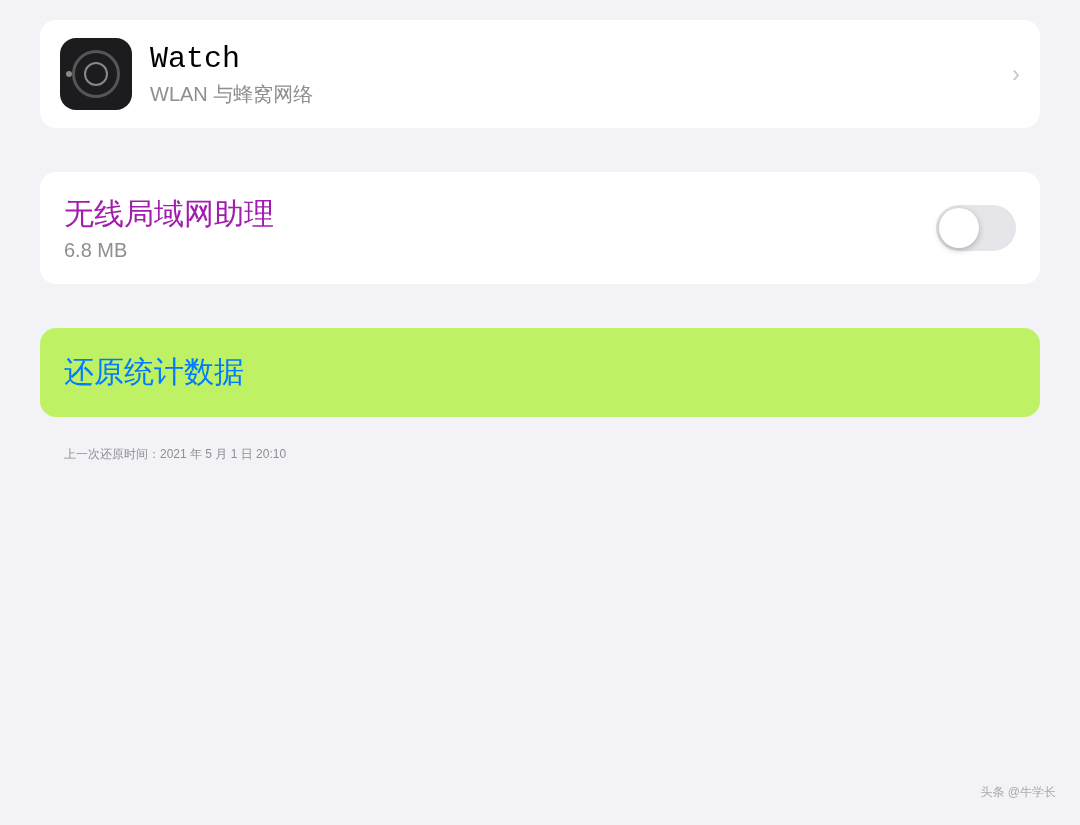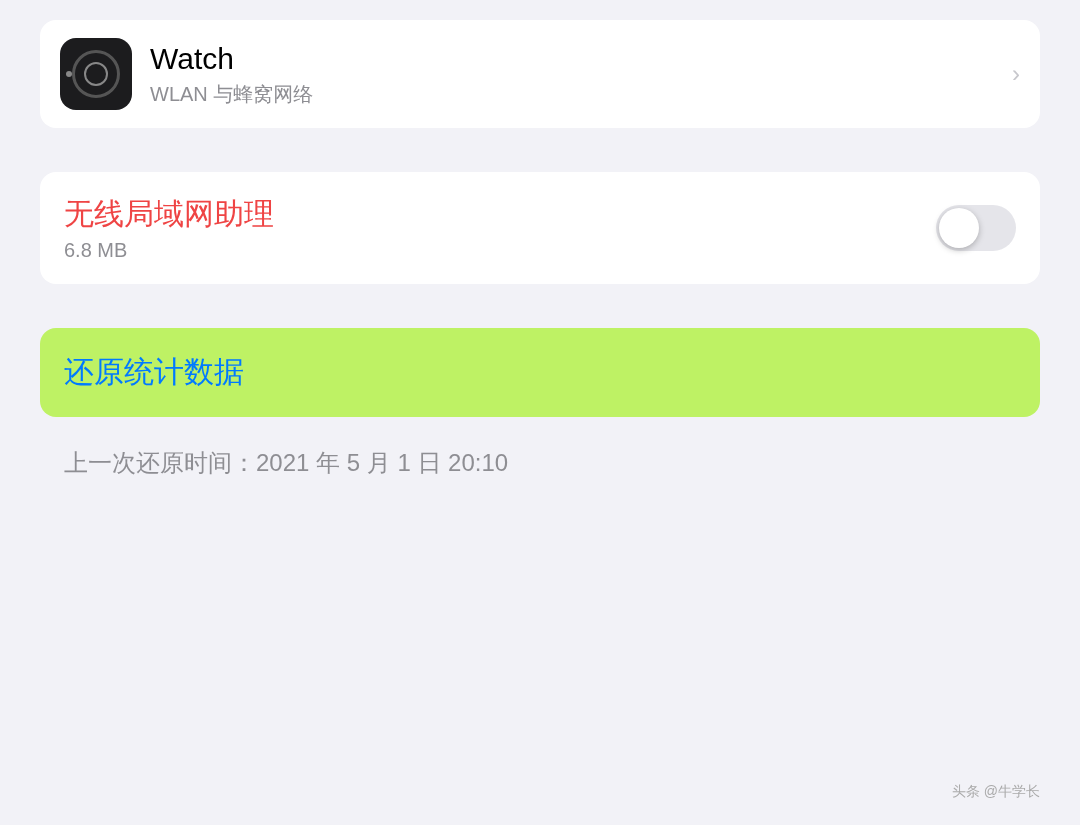--- a/index.html
+++ b/index.html
@@ -79,20 +79,21 @@
 
     .watch-text {
       flex: 1;
     }
 
     .watch-title {
       font-size: 30px;
       font-weight: 500;
       color: #000;
       line-height: 1.2;
+      font-family: Liberation Mono, monospace;
     }
 
     .watch-subtitle {
       font-size: 20px;
       color: #8e8e93;
       margin-top: 4px;
     }
 
     .chevron {
       color: #c7c7cc;
@@ -111,21 +112,21 @@
       padding: 22px 24px;
     }
 
     .wifi-assist-text {
       flex: 1;
     }
 
     .wifi-assist-title {
       font-size: 30px;
       font-weight: 500;
-      color: #ef4444;
+      color: #a21caf;
       line-height: 1.3;
     }
 
     .wifi-assist-size {
       font-size: 20px;
       color: #8e8e93;
       margin-top: 6px;
     }
 
     
@@ -175,31 +176,31 @@
       font-size: 30px;
       color: #007aff;
       font-weight: 400;
       background: none;
       border: none;
       cursor: pointer;
       padding: 0;
     }
 
     .last-restore-text {
-      font-size: 24px;
+      font-size: 12px;
       color: #8e8e93;
       padding: 8px 24px 16px 24px;
       line-height: 1.5;
     }
 
     .watermark {
       position: fixed;
       bottom: 24px;
-      right: 40px;
-      font-size: 14px;
+      right: 24px;
+      font-size: 12px;
       color: #aaa;
     }
   </style>
 </head>
 <body>
 
 <div class="section-card">
   <div class="watch-row">
     <div class="watch-icon-wrap">
       <div class="watch-icon-inner"></div>

